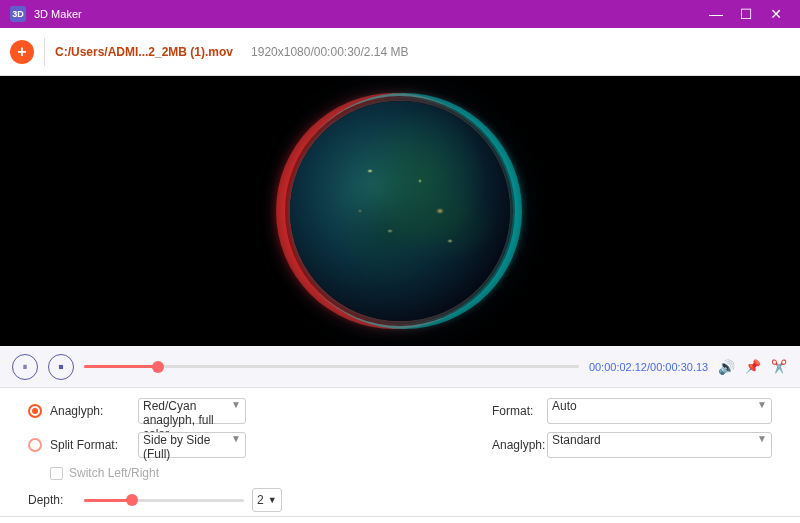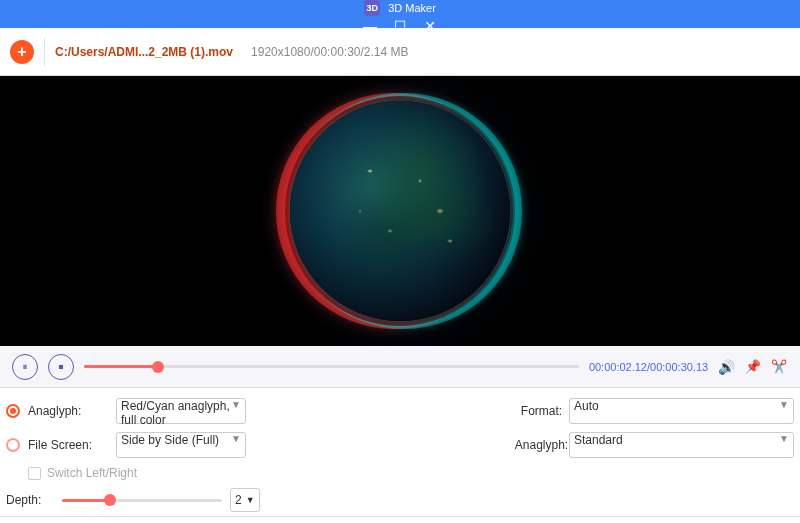--- a/index.html
+++ b/index.html
@@ -1,27 +1,26 @@
 <!DOCTYPE html>
 <html><head>
   <meta charset="utf-8">
   <style>
     * { margin: 0; padding: 0; box-sizing: border-box; }
     body { width: 800px; height: 523px; font-family: 'Segoe UI', Arial, sans-serif; font-size: 12px; background: #f0f0f0; overflow: hidden; }
 
     
     .title-bar {
-      background: #3b82f6;
+      background: #a21caf;
       height: 28px;
       display: flex;
       align-items: center;
       justify-content: space-between;
       padding: 0 10px;
       color: white;
-      flex-direction: column;
     }
     .title-bar-left { display: flex; align-items: center; gap: 8px; }
     .title-bar-icon { width: 16px; height: 16px; background: #6060cc; border-radius: 3px; display: flex; align-items: center; justify-content: center; color: white; font-size: 10px; font-weight: bold; }
     .title-bar-title { font-size: 11px; color: white; }
     .title-bar-controls { display: flex; gap: 2px; }
     .title-btn { width: 28px; height: 20px; display: flex; align-items: center; justify-content: center; cursor: pointer; color: white; font-size: 14px; border-radius: 2px; }
 
     
     .toolbar {
       background: white;
@@ -207,21 +206,21 @@
 
     
     .depth-row { display: flex; align-items: center; gap: 8px; margin-top: 4px; }
     .depth-label { font-size: 12px; color: #333; min-width: 48px; }
     .depth-track { width: 160px; height: 3px; background: #ddd; border-radius: 2px; position: relative; cursor: pointer; }
     .depth-fill { height: 100%; background: #ff6666; border-radius: 2px; width: 30%; }
     .depth-thumb { position: absolute; width: 12px; height: 12px; background: #ff6666; border-radius: 50%; top: -4.5px; left: calc(30% - 6px); }
     .depth-select { height: 24px; border: 1px solid #ccc; border-radius: 3px; font-size: 12px; color: #333; padding: 0 4px; display: flex; align-items: center; gap: 4px; cursor: pointer; }
 
     
-    .format-label { font-size: 12px; color: #333; min-width: 55px; text-align: center; }
+    .format-label { font-size: 12px; color: #333; min-width: 55px; }
 
     
     .bottom-bar {
       background: white;
       height: 44px;
       border-top: 1px solid #e0e0e0;
       display: flex;
       align-items: center;
       padding: 0 12px;
       gap: 8px;
@@ -239,21 +238,21 @@
       white-space: nowrap;
     }
 
     .settings-area {
       display: flex;
       flex-direction: column;
       background: white;
     }
     .settings-inner {
       display: flex;
-      padding: 10px 6px 4px;
+      padding: 10px 28px 4px;
       gap: 8px;
     }
     .settings-col-left { flex: 1; padding-right: 20px; }
     .settings-col-right { width: 280px; }
     .settings-col-right .settings-row { margin-bottom: 8px; }
   </style>
 </head>
 <body>
 
 <div class="title-bar">
@@ -320,21 +319,21 @@
           <div class="select-box">
             <span>Red/Cyan anaglyph, full color</span>
             <span class="select-arrow">▼</span>
           </div>
         </div>
       </div>
 
       <div class="settings-row">
         <div class="settings-left">
           <div class="radio-dot outline"></div>
-          <span class="label-text">File Screen:</span>
+          <span class="label-text">Split Format:</span>
           <div class="select-box">
             <span>Side by Side (Full)</span>
             <span class="select-arrow">▼</span>
           </div>
         </div>
       </div>
 
       <div class="settings-row" style="margin-left:22px;">
         <div class="checkbox-row">
           <div class="checkbox-box"></div>

